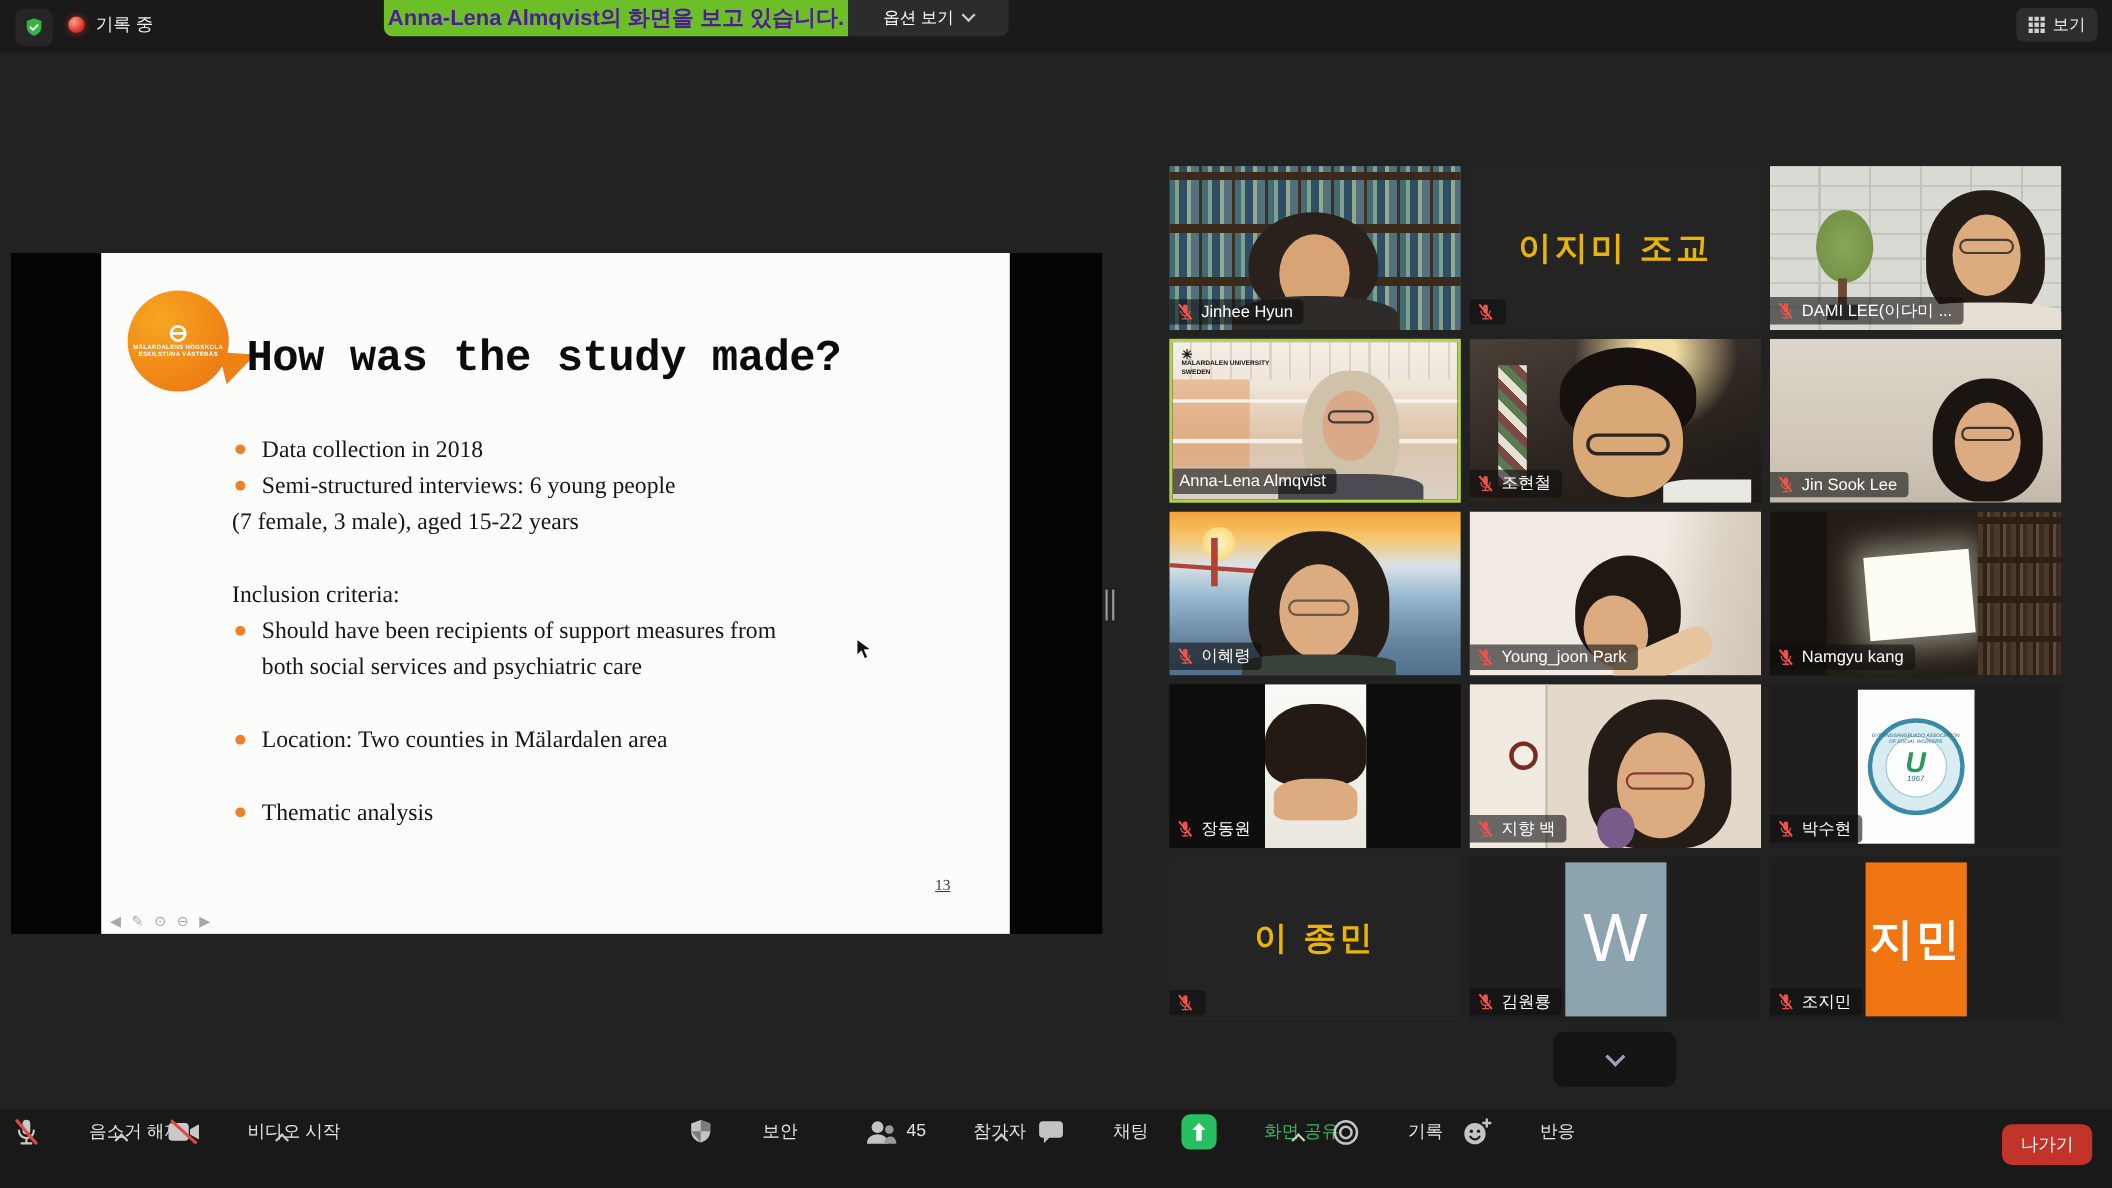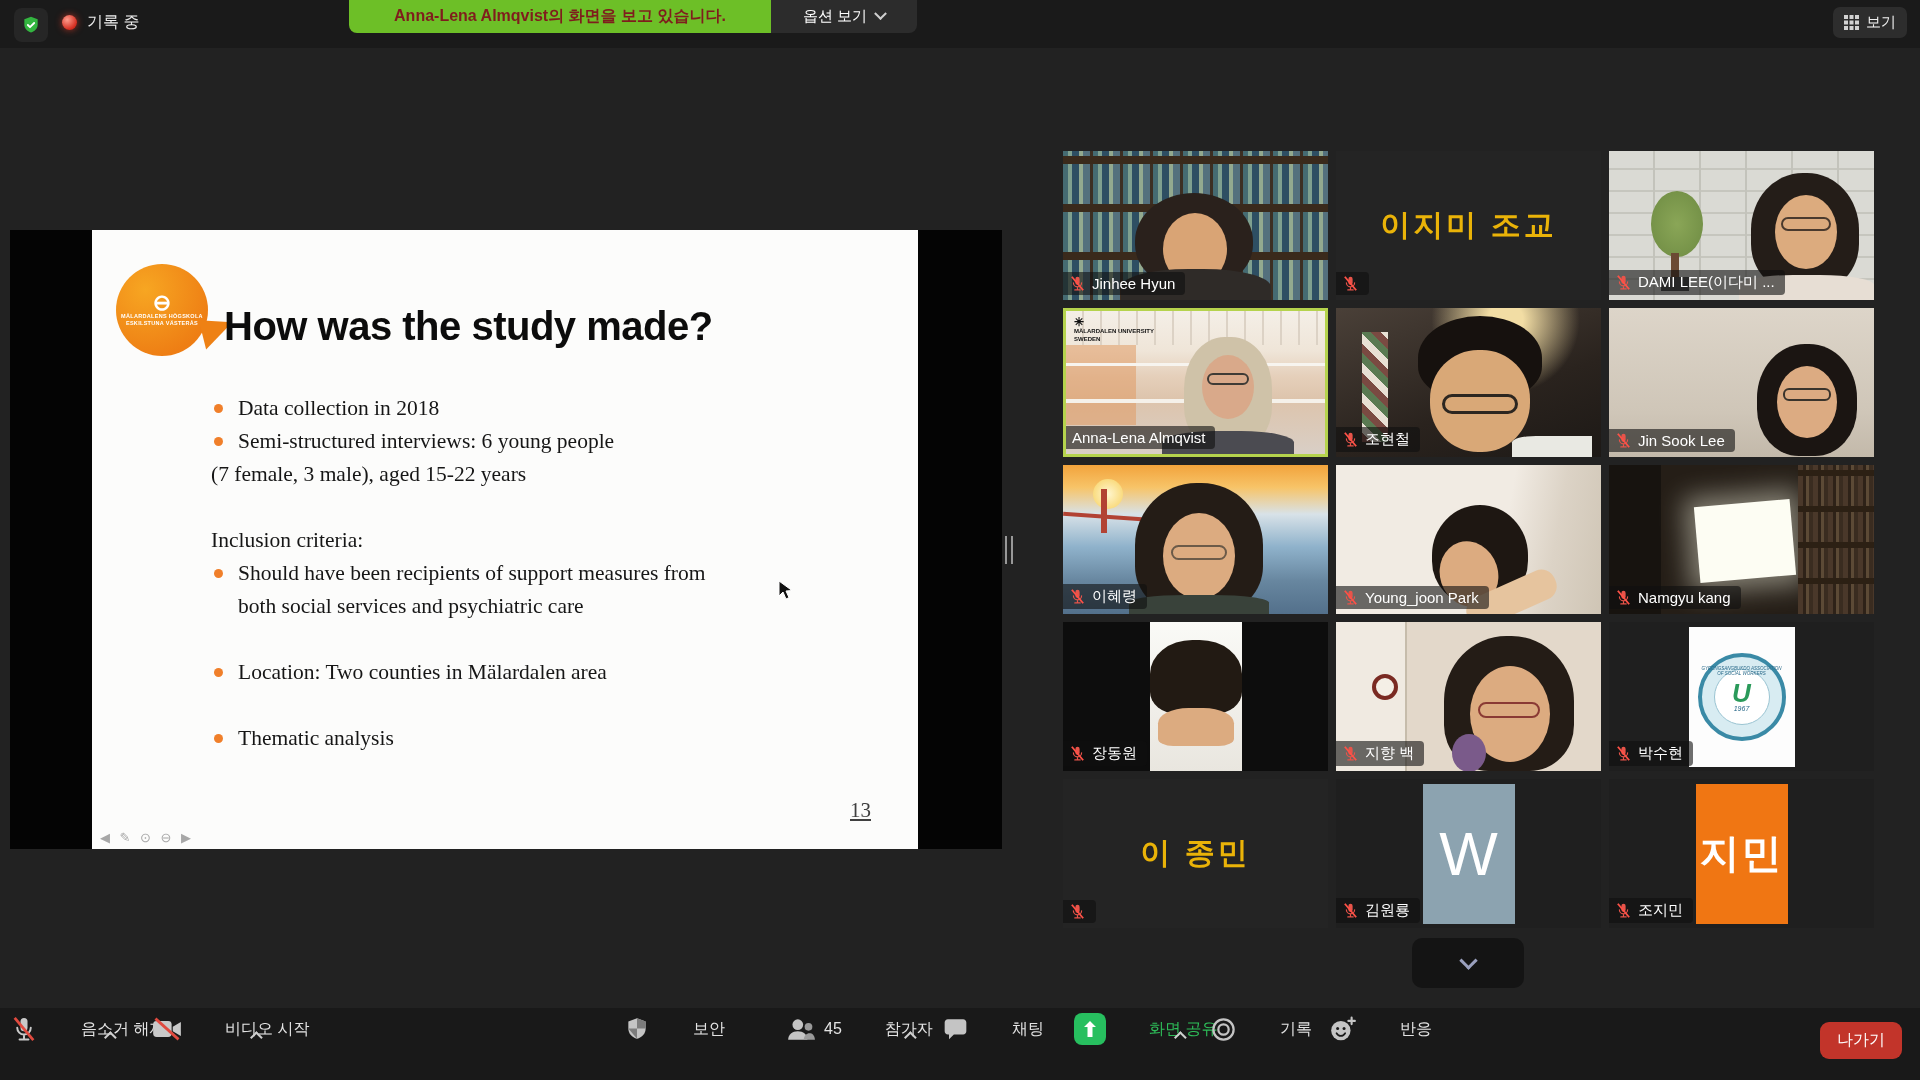--- a/index.html
+++ b/index.html
@@ -11,21 +11,21 @@
   .top-bar { position:absolute; left:0; top:0; width:1920px; height:48px; background:#1a1a1a; }
   .enc-badge { position:absolute; left:14px; top:8px; width:34px; height:34px; border-radius:8px;
                background:#262626; display:flex; align-items:center; justify-content:center; }
   .rec-wrap { position:absolute; left:62px; top:12px; display:flex; align-items:center; gap:10px; }
   .rec-dot { width:15px; height:15px; border-radius:50%;
              background:radial-gradient(circle at 35% 32%, #ff9c8c, #d32b1e 70%);
              box-shadow:0 0 7px rgba(230,60,40,.7); }
   .rec-text { color:#eee; font-size:16px; }
   .banner { position:absolute; left:349px; top:0; height:33px; width:422px; background:#6dbf27;
             border-radius:0 0 0 8px; display:flex; align-items:center; justify-content:center;
-            color:#7f1d1d; font-size:16px; font-weight:bold; }
+            color:#4c1d95; font-size:20px; font-weight:bold; }
   .opts-btn { position:absolute; left:771px; top:0; height:33px; width:146px; background:#2c2c2c;
               border-radius:0 0 8px 0; display:flex; align-items:center; justify-content:center;
               gap:9px; color:#fff; font-size:15px; cursor:pointer; }
   .view-btn { position:absolute; left:1833px; top:7px; height:31px; width:74px; background:#2d2d2d;
               border-radius:7px; display:flex; align-items:center; justify-content:center; gap:7px;
               color:#efefef; font-size:15px; cursor:pointer; }
   .chev { display:inline-block; width:9px; height:9px; border-left:2px solid #cfcfcf;
           border-top:2px solid #cfcfcf; }
   .chev.down { transform:rotate(225deg) translate(2px,2px); }
   .chev.up   { transform:rotate(45deg) translateY(3px); }
@@ -35,32 +35,32 @@
   .slide { position:absolute; left:82px; top:0; width:826px; height:619px; background:#fcfcfb; }
   .mdh-logo { position:absolute; left:24px; top:34px; width:92px; height:92px; border-radius:50%;
               background:radial-gradient(circle at 32% 28%, #f7a622, #ee7e14 75%);
               display:flex; flex-direction:column; align-items:center; justify-content:center; }
   .mdh-logo .point { position:absolute; right:-26px; top:52px; width:0; height:0;
               border-top:10px solid transparent; border-bottom:20px solid transparent;
               border-left:32px solid #ee8114; transform:rotate(-14deg); }
   .mdh-glyph { color:#fff; font-size:22px; font-weight:bold; line-height:20px; }
   .mdh-line { color:#fff; font-size:5.5px; font-weight:bold; letter-spacing:.3px; line-height:7px; }
   .slide-title { position:absolute; left:132px; top:74px; font-size:40px; font-weight:bold;
-                 color:#0c0c0c; letter-spacing:-.5px; font-family:Liberation Sans, sans-serif; }
+                 color:#0c0c0c; letter-spacing:-.5px; font-family:Liberation Mono, monospace; }
   .bullets { position:absolute; left:119px; top:162px; width:650px;
              font-family:"Liberation Serif","DejaVu Serif",serif; font-size:21.5px;
              line-height:33px; color:#161616; }
   .b-item { position:relative; padding-left:27px; }
   .b-item .dot { position:absolute; left:3px; top:12px; width:9px; height:9px; border-radius:50%;
                  background:#f07f2a; }
   .b-plain { padding-left:0; }
   .b-spacer { height:33px; }
   .b-wrap { max-width:512px; }
   .page-num { position:absolute; left:758px; top:568px; font-family:"Liberation Serif",serif;
-              font-size:21px; color:#3f3f3f;text-decoration:underline; }
+              font-size:14px; color:#3f3f3f;text-decoration:underline; }
   .slide-nav { position:absolute; left:8px; bottom:4px; color:#a7a7a7; font-size:13px;
                letter-spacing:3px; }
   .resize-handle { position:absolute; left:1005px; top:536px; width:8px; height:28px;
                    border-left:2px solid #989898; border-right:2px solid #989898; cursor:col-resize; }
   .cursor-arrow { position:absolute; left:778px; top:580px; }
 
   
   .grid { position:absolute; left:1063px; top:151px; display:grid;
           grid-template-columns:repeat(3,265px); grid-auto-rows:149px; gap:8px; }
   .tile { position:relative; background:#1f1f1f; overflow:hidden; cursor:pointer; }

